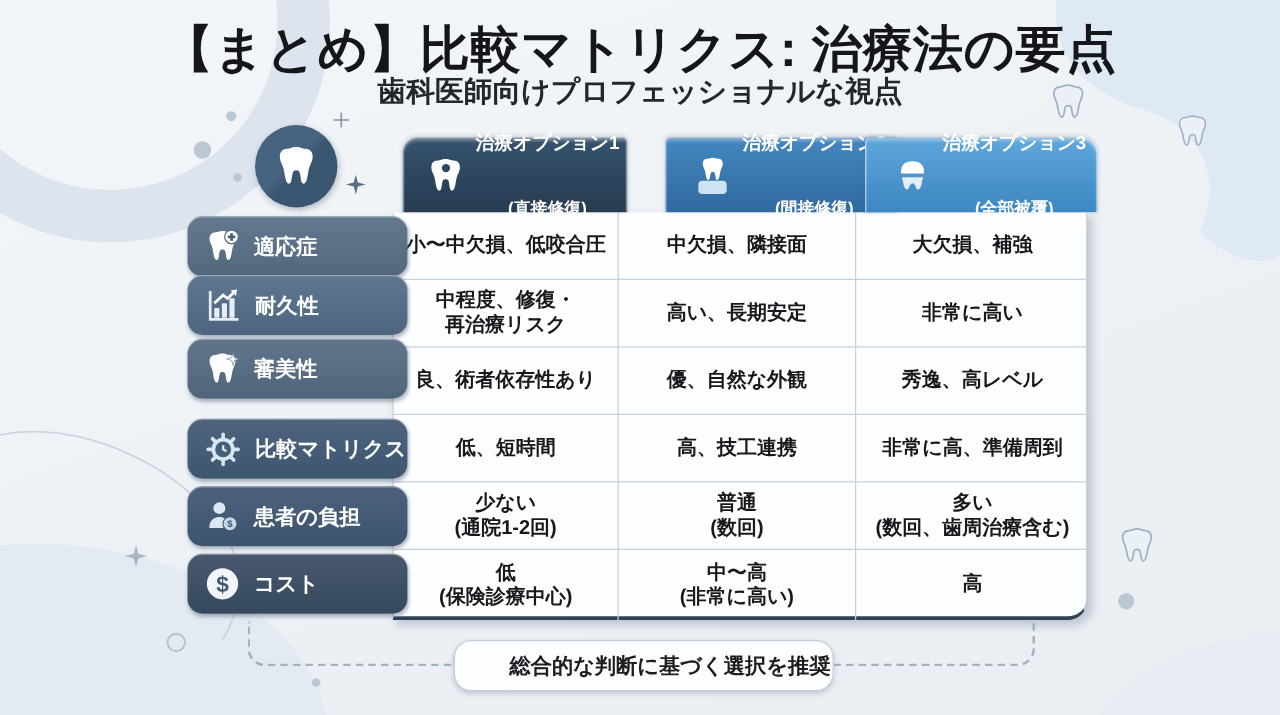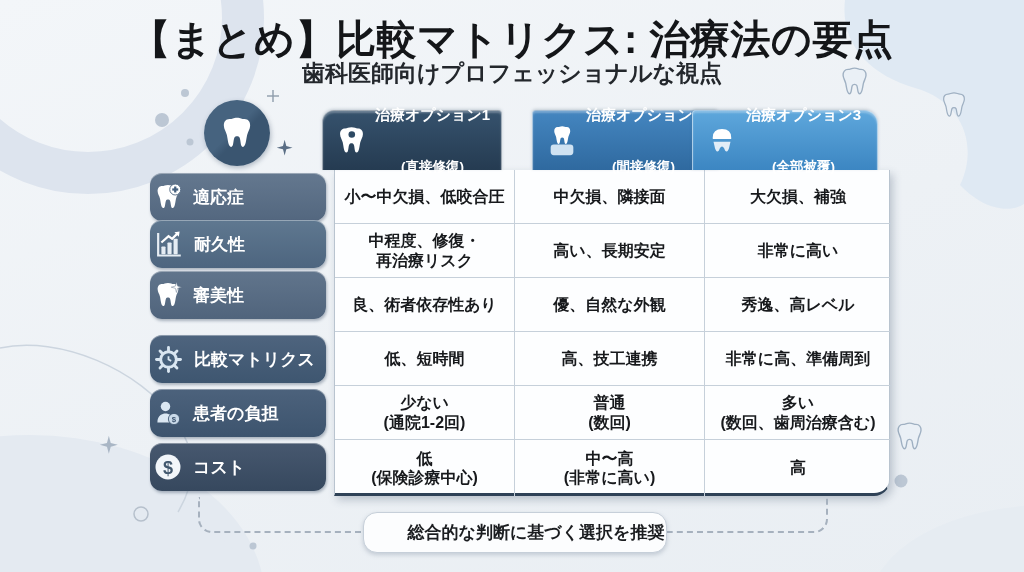--- a/index.html
+++ b/index.html
@@ -23,52 +23,52 @@
   
   .logo{
     position:absolute;left:204px;top:100px;width:66px;height:66px;border-radius:50%;z-index:4;
     background:linear-gradient(135deg,#46637f 45%,#3a5570 55%);
     display:flex;align-items:center;justify-content:center;
     box-shadow:1px 2px 5px rgba(55,75,100,.35);
   }
   
   .colhead{
     position:absolute;top:110px;height:60px;z-index:2;
-    display:flex;align-items:center;gap:7px;
+    display:flex;align-items:center;justify-content:center;gap:7px;
     color:#fff;border:1px solid rgba(255,255,255,.55);border-bottom:none;
     box-shadow:inset 0 2px 2px rgba(255,255,255,.28),0 -1px 3px rgba(70,95,120,.25);
     padding-left:12px;
   }
   .colhead .ht{text-align:center;line-height:1.15;}
   .colhead .ht .l1{font-size:15px;font-weight:800;}
   .colhead .ht .l2{font-size:13.5px;font-weight:700;margin-top:36px;}
   #h0{left:322px;width:180px;background:linear-gradient(#36526d,#253b51);border-radius:12px 4px 0 0;}
   #h1{left:532px;width:186px;background:linear-gradient(#4486c0,#2f699f);border-radius:4px 4px 0 0;}
   #h2{left:692px;width:186px;background:linear-gradient(#5ea7dc,#3c86c2);border-radius:4px 14px 0 0;}
   
   .tbody{
-    position:absolute;left:334px;top:170px;width:556px;height:326px;z-index:1;
+    position:absolute;left:314px;top:170px;width:556px;height:326px;z-index:1;
     display:grid;grid-template-columns:180px 190px 186px;
     grid-template-rows:54px 54px 54px 54px 54px 56px;
     background:#fdfeff;border:1px solid #b9c4cf;border-top:none;
     border-bottom:3px solid #2f4257;border-radius:0 0 16px 0;
     box-shadow:3px 4px 8px rgba(60,80,105,.28);
   }
   .cell{
     display:flex;align-items:center;justify-content:center;text-align:center;
     white-space:pre-line;font-weight:700;font-size:16px;color:#17191c;
     padding:2px 6px;line-height:1.2;
     border-right:1px solid #c6d0da;border-bottom:1px solid #c6d0da;background:transparent;
   }
   .cell.lastcol{border-right:none;}
   .cell.lastrow{border-bottom:none;}
   
   .rowpill{
     position:absolute;left:150px;width:176px;height:48px;z-index:5;border-radius:12px;
-    display:flex;align-items:center;gap:10px;padding-left:3px;
+    display:flex;align-items:center;gap:10px;padding-left:13px;
     color:#fff;font-size:17px;font-weight:800;
     box-shadow:inset 0 1px 0 rgba(255,255,255,.35),1px 2px 3px rgba(40,60,85,.35);
   }
   .rp0{top:173px;background:linear-gradient(#64788f,#53677f);}
   .rp1{top:220px;background:linear-gradient(#5f7890,#4d657f);}
   .rp2{top:271px;background:linear-gradient(#61758c,#50647c);}
   .rp3{top:335px;background:linear-gradient(#4e647e,#3e5670);}
   .rp4{top:389px;background:linear-gradient(#4c627c,#3d546e);}
   .rp5{top:443px;background:linear-gradient(#47586f,#36485e);}
   .rowpill .ric{flex:0 0 auto;display:flex;align-items:center;justify-content:center;}

